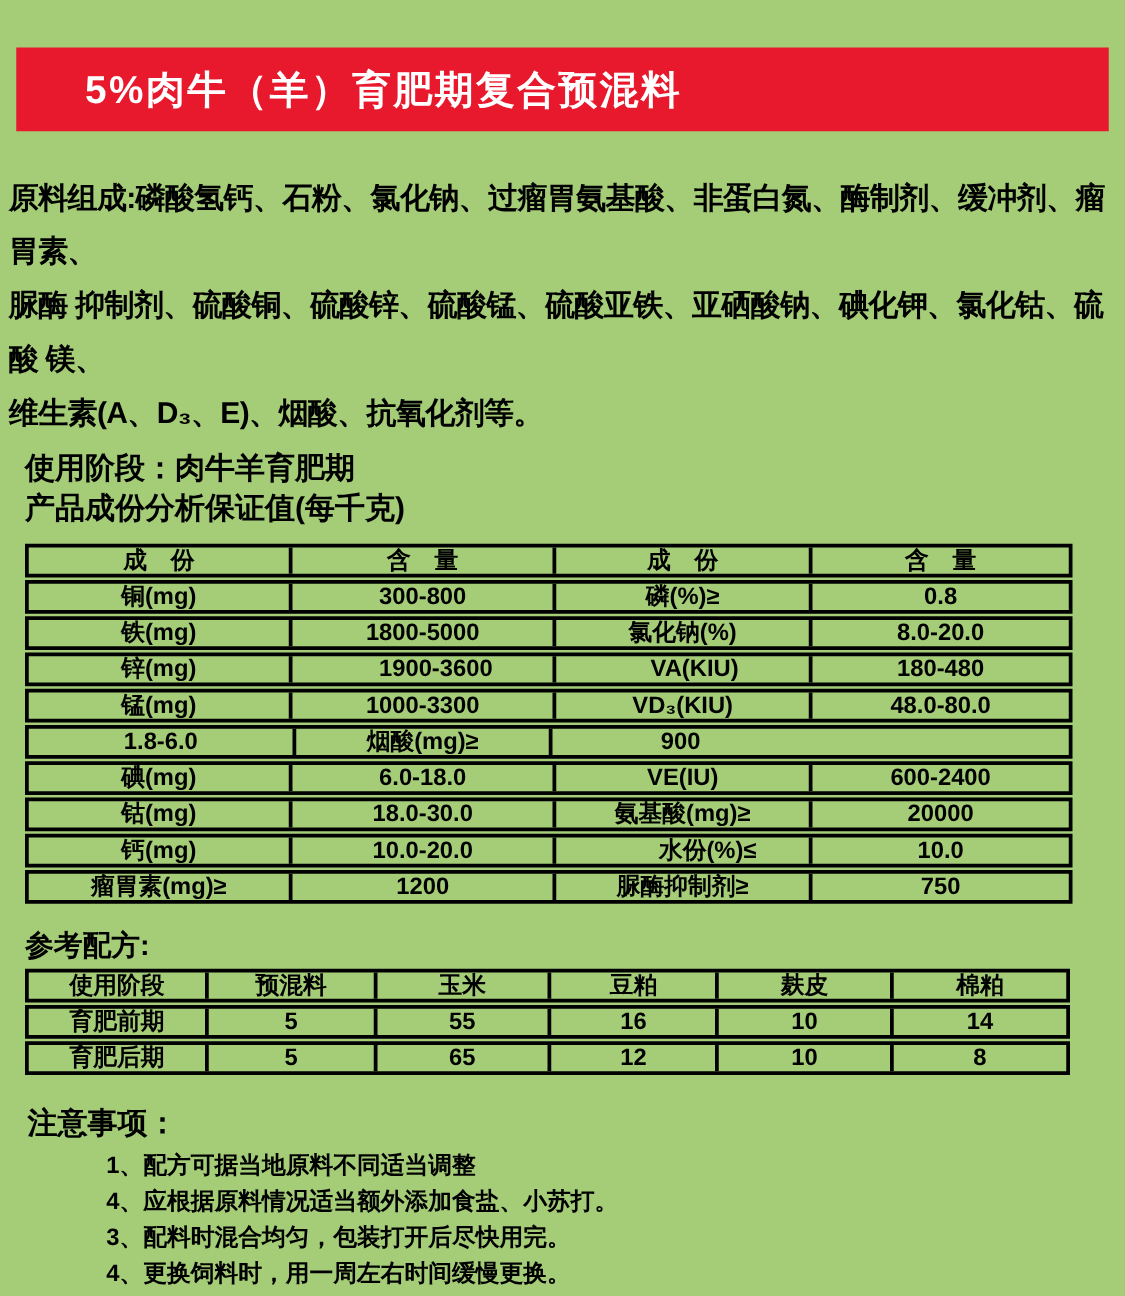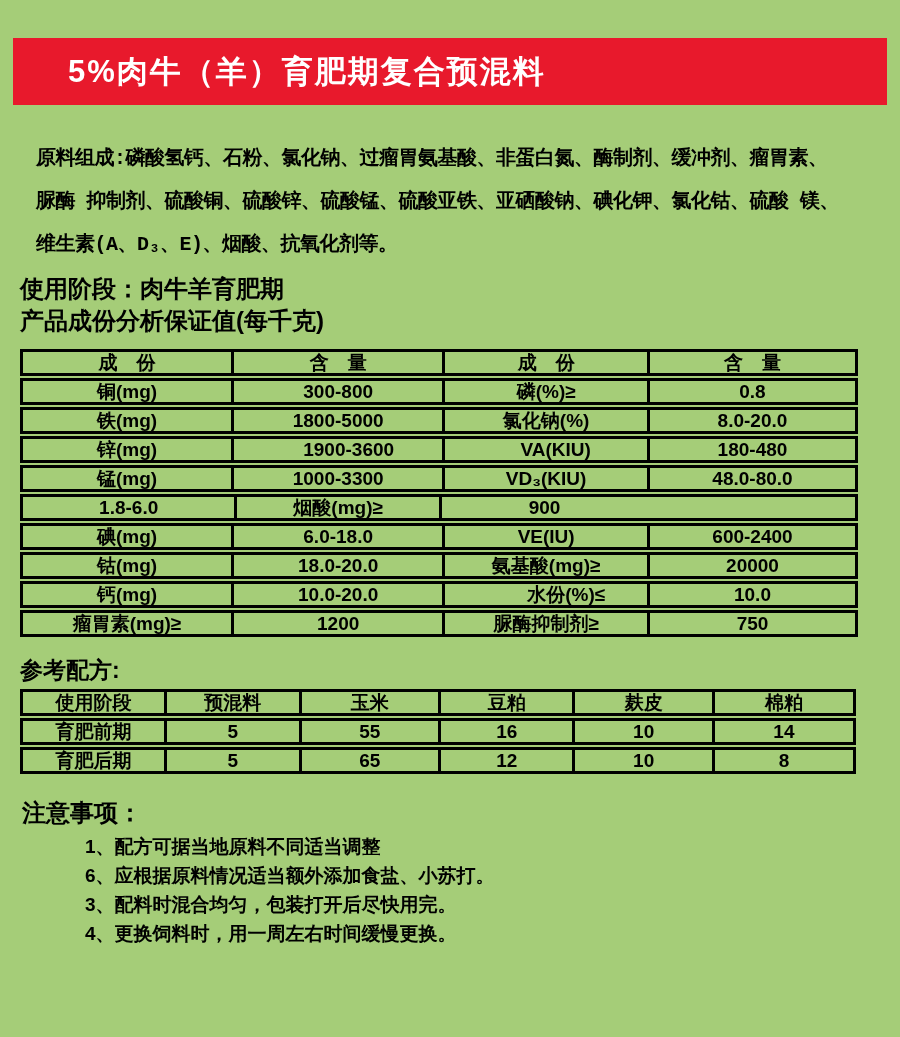--- a/index.html
+++ b/index.html
@@ -20,25 +20,24 @@
     padding-left:55px;
     box-sizing:border-box;
   }
   .banner-title{
     color:#fff;
     font-size:31px;
     letter-spacing:2px;
     font-weight:bold;
   }
   .composition{
-    margin:32px 16px 0 36px;
-    font-size:20px;
+    margin:32px 16px 0 7px;
+    font-size:24px;
     line-height:43px;
     letter-spacing:-0.5px;
-    font-family:Liberation Mono, monospace;
   }
   .stage-line{
     margin:7px 16px 0 20px;
     font-size:24px;
     line-height:32px;
   }
   .guarantee-line{
     margin:0 16px 0 20px;
     font-size:24px;
     line-height:32px;
@@ -137,21 +136,21 @@
       <div class="t-cell" style="width: 25%;">900</div>
     </div>
     <div class="t-row">
       <div class="t-cell" style="width: 25%;">碘(mg)</div>
       <div class="t-cell" style="width: 25.4%;">6.0-18.0</div>
       <div class="t-cell" style="width: 24.6%;">VE(IU)</div>
       <div class="t-cell" style="width: 25%;">600-2400</div>
     </div>
     <div class="t-row">
       <div class="t-cell" style="width: 25%;">钴(mg)</div>
-      <div class="t-cell" style="width: 25.4%;">18.0-20.0</div>
+      <div class="t-cell" style="width: 25.4%;">18.0-30.0</div>
       <div class="t-cell" style="width: 24.6%;">氨基酸(mg)≥</div>
       <div class="t-cell" style="width: 25%;">20000</div>
     </div>
     <div class="t-row">
       <div class="t-cell" style="width: 25%;">钙(mg)</div>
       <div class="t-cell" style="width: 25.4%;">10.0-20.0</div>
       <div class="t-cell" style="width: 24.6%; padding-left: 40px;">水份(%)≤</div>
       <div class="t-cell" style="width: 25%;">10.0</div>
     </div>
     <div class="t-row">
@@ -187,16 +186,16 @@
       <div class="t-cell" style="width: 16.8%;">65</div>
       <div class="t-cell" style="width: 16.2%;">12</div>
       <div class="t-cell" style="width: 16.8%;">10</div>
       <div class="t-cell" style="width: 17%;">8</div>
     </div>
   </div>
 
 <div class="notices-title">注意事项：</div>
 <div class="notice-list">
   <div>1、配方可据当地原料不同适当调整</div>
-  <div>6、应根据原料情况适当额外添加食盐、小苏打。</div>
+  <div>4、应根据原料情况适当额外添加食盐、小苏打。</div>
   <div>3、配料时混合均匀，包装打开后尽快用完。</div>
   <div>4、更换饲料时，用一周左右时间缓慢更换。</div>
 </div>
 
 </body></html>

